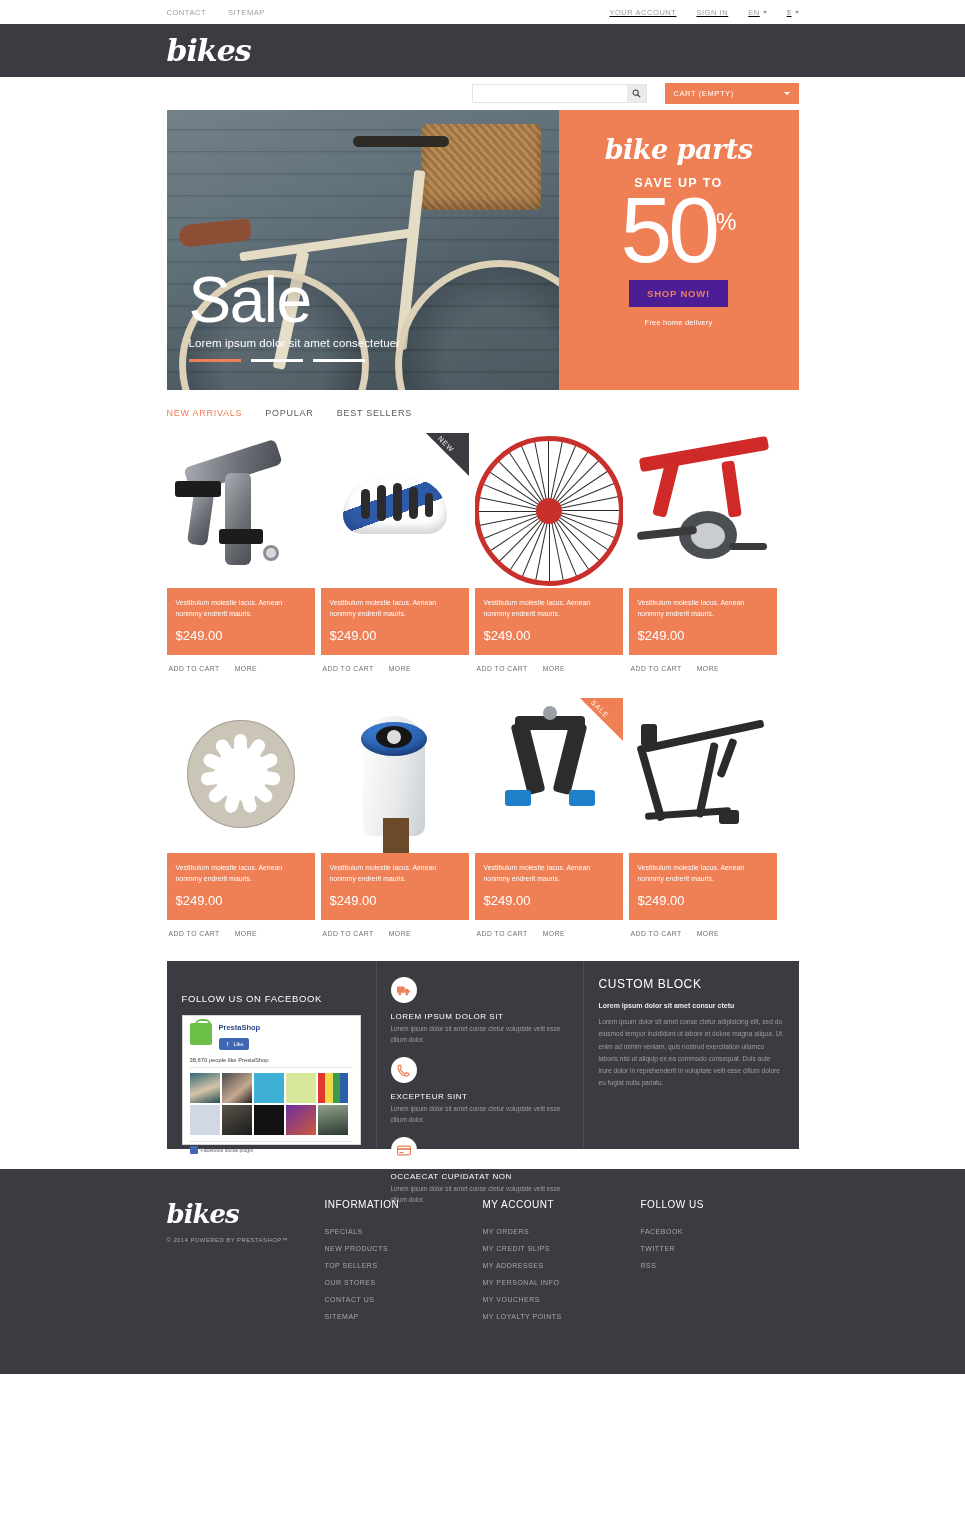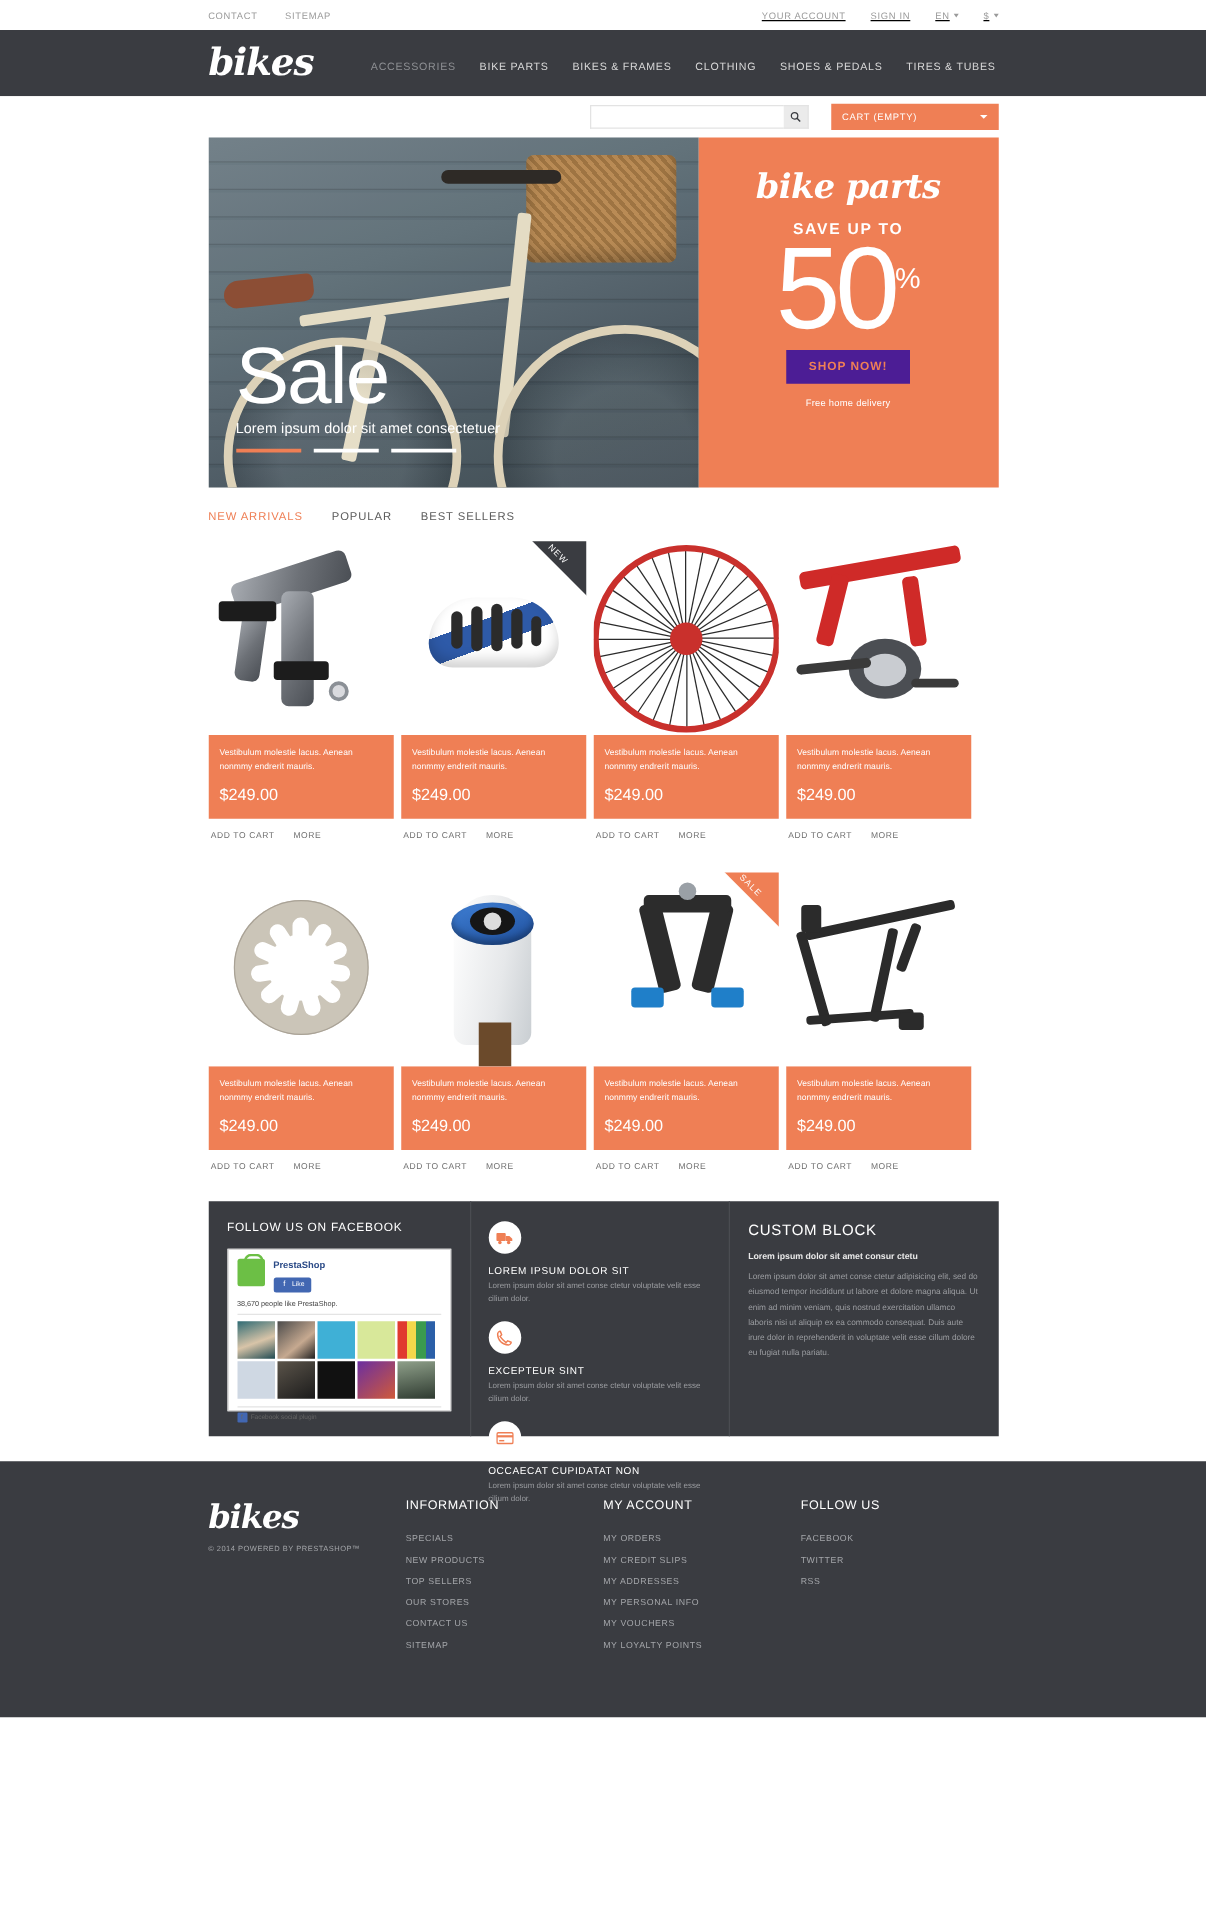--- a/index.html
+++ b/index.html
@@ -222,21 +222,21 @@
     box-shadow: inset 0 -4px 6px rgba(0,0,0,.3);
   }
   .blkcap { position:absolute; left:55px; top:28px; width:36px; height:22px;
     background:#161616; border-radius:50%; }
   .frameTube { position:absolute; background:#2b2b2b; border-radius:3px; }
 
   
   .infopanel {
     display: flex; background: #3a3c41; margin-top: 24px; height: 188px;
   }
-  .ip-fb { width: 210px; padding: 16px 15px; border-right: 1px solid #4a4c51; }
+  .ip-fb { width: 210px; padding: 32px 15px; border-right: 1px solid #4a4c51; }
   .ip-fb h3 { color: #fff; font-size: 9.5px; letter-spacing: .6px; font-weight: normal; }
   .fbwidget {
     background: #fff; margin-top: 11px; height: 130px; padding: 7px;
     border: 1px solid #d6d6d6;
   }
   .fb-top { display: flex; gap: 7px; align-items: flex-start; }
   .fb-bag {
     width: 22px; height: 22px; background: #6cbf45; border-radius: 2px; position: relative;
   }
   .fb-bag:after {
@@ -308,28 +308,20 @@
         <a href="#">SIGN IN</a>
         <a href="#"><span class="tl">EN</span><i class="caret"></i></a>
         <a href="#"><span class="tl">$</span><i class="caret"></i></a>
       </div>
     </div>
   </div>
 
   <div class="header">
     <div class="wrap">
       <div class="logo">bikes</div>
-      <div class="nav">
-        <a href="#" class="active">ACCESSORIES</a>
-        <a href="#">BIKE PARTS</a>
-        <a href="#">BIKES &amp; FRAMES</a>
-        <a href="#">CLOTHING</a>
-        <a href="#">SHOES &amp; PEDALS</a>
-        <a href="#">TIRES &amp; TUBES</a>
-      </div>
     </div>
   </div>
 
   <div class="searchrow">
     <div class="wrap">
       <div class="searchbox">
         <input type="text" placeholder="" style="">
         <div class="search-btn">
           <svg width="9" height="9" viewBox="0 0 16 16">
             <circle cx="6.5" cy="6.5" r="4.6" fill="none" stroke="#3a3c41" stroke-width="1.8"></circle>

